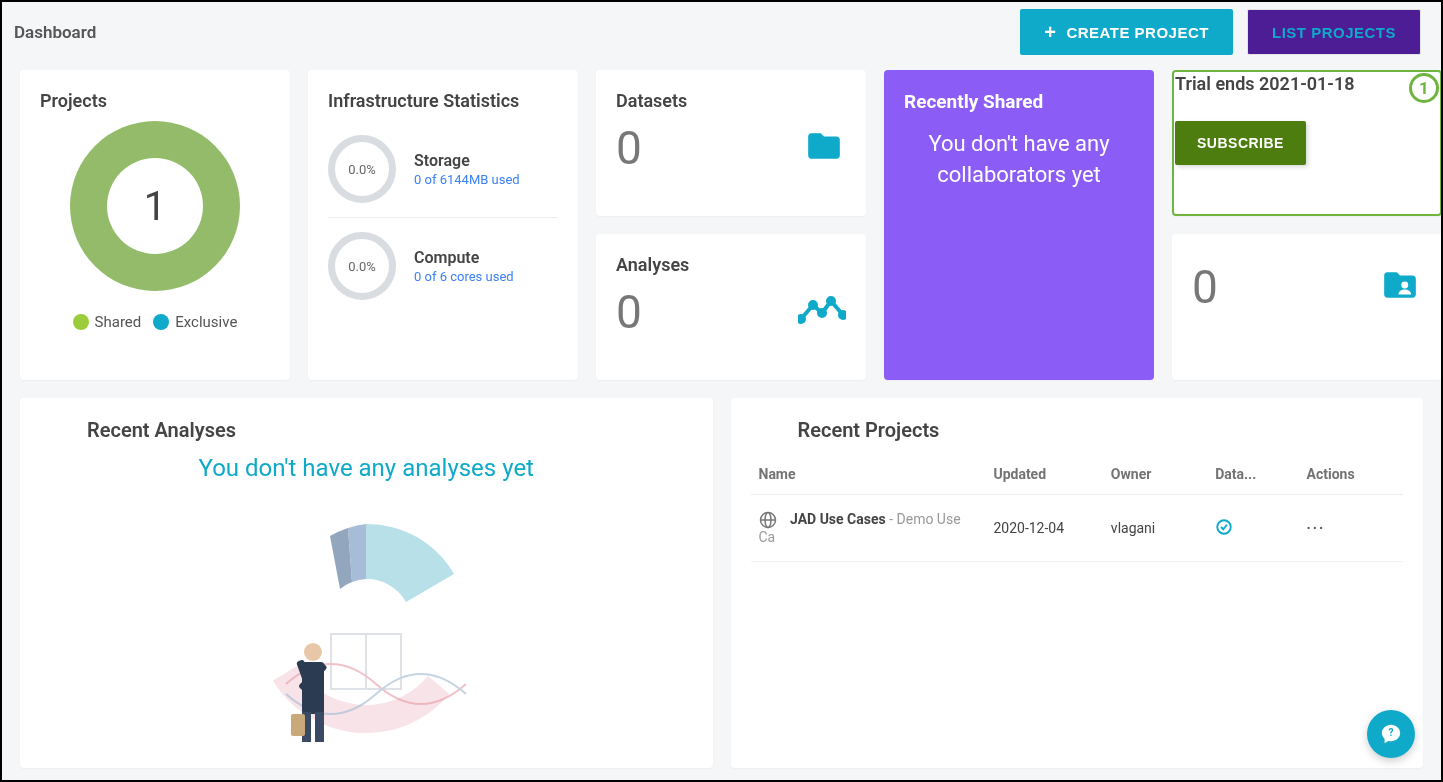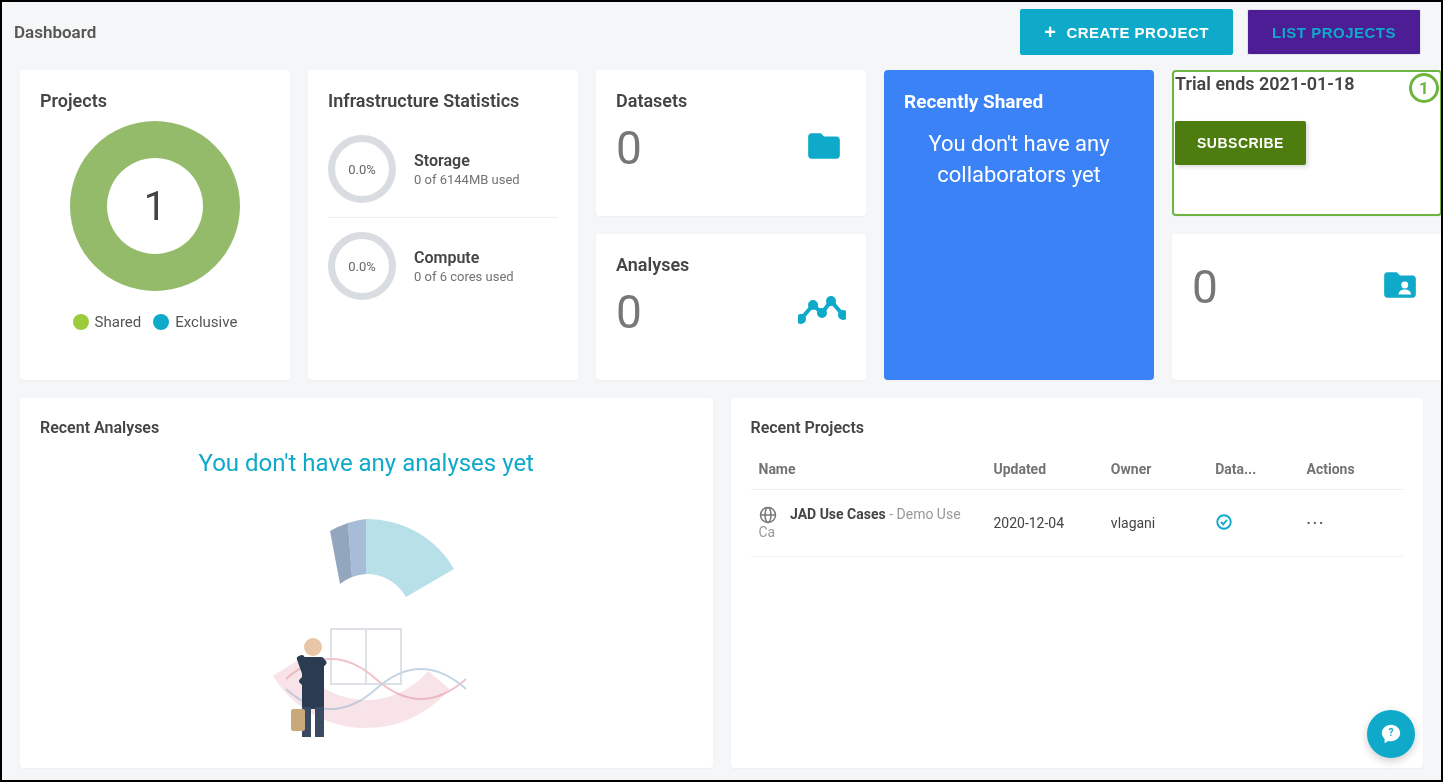--- a/index.html
+++ b/index.html
@@ -81,31 +81,31 @@
   
   .infra-card { grid-column: 2; grid-row: 1 / span 2; height: 310px;}
   .infra-row { display:flex; align-items:center; gap:18px; padding: 14px 0;}
   .infra-row + .infra-row { border-top: 1px solid #eee;}
   .gauge {
     width:68px; height:68px; border-radius:50%; border:7px solid #d9dce0;
     display:flex; align-items:center; justify-content:center;
     font-size:13px; color:#666;
   }
   .infra-label { color:#444; font-weight:600; font-size:16px;}
-  .infra-sub { color:#737373; font-size:13px; margin-top:2px;}
+  .infra-sub { color:#3b82f6; font-size:13px; margin-top:2px;}
 
   
   .stat-card { height: 146px; }
   .stat-row { display:flex; justify-content:space-between; align-items:center; margin-top: 6px;}
   .big-num { font-size: 46px; color:#777; font-weight:400;}
   .stat-icon { color:#0fa9c9; }
 
   .datasets-card { grid-column:3; grid-row:1;}
   .analyses-card { grid-column:3; grid-row:2;}
-  .shared-card   { grid-column:4; grid-row:1 / span 2; background:#3b82f6; color:#fff; height:310px;}
+  .shared-card   { grid-column:4; grid-row:1 / span 2; background:#8b5cf6; color:#fff; height:310px;}
   .shared-card h3 { color:#fff; font-weight:700; font-size:19px;}
   .shared-msg { text-align:center; font-size:22px; margin-top:16px; line-height:1.4;}
   .trial-card  { grid-column:5; grid-row:1; height:146px; border:2px solid #6eb43f; padding:1px;}
   .trial-head { display:flex; justify-content:space-between; align-items:flex-start;}
   .trial-title { color:#444; font-size:18px; font-weight:600;}
   .badge-circle {
     width:30px; height:30px; border:3px solid #6eb43f; border-radius:50%;
     color:#6eb43f; font-weight:700; display:flex; align-items:center; justify-content:center;
     font-size:17px;
   }
@@ -117,21 +117,21 @@
   .collab-card { grid-column:5; grid-row:2; height:146px;}
 
   
   .lower {
     display:grid;
     grid-template-columns: 1fr 1fr;
     gap:18px;
     padding: 0 18px 18px 18px;
   }
   .wide-card { background:#fff; border-radius:4px; padding:20px; height: 370px; box-shadow: 0 1px 2px rgba(0,0,0,0.04);}
-  .wide-card h3 { color:#444; font-size:16px; font-weight:600; margin-bottom: 12px;}
+  .wide-card h3 { color:#444; font-size:20px; font-weight:600; margin-bottom: 12px; margin-left: 47px;}
   .empty-msg { color:#0fa9c9; font-size:24px; text-align:center; margin-top: 6px;}
 
   .illus { display:flex; justify-content:center; margin-top: 12px;}
 
   table { width:100%; border-collapse: collapse; margin-top: 8px;}
   th { text-align:left; font-size:14px; color:#737373; font-weight:700; padding: 12px 8px; border-bottom:1px solid #eee;}
   td { font-size:14px; color:#444; padding: 16px 8px; border-bottom:1px solid #f3f3f3;}
   .proj-sub { color:#999; font-weight:400;}
   .globe-icon { color:#777; margin-right: 10px;}
   .check-icon { color:#0fa9c9; }

